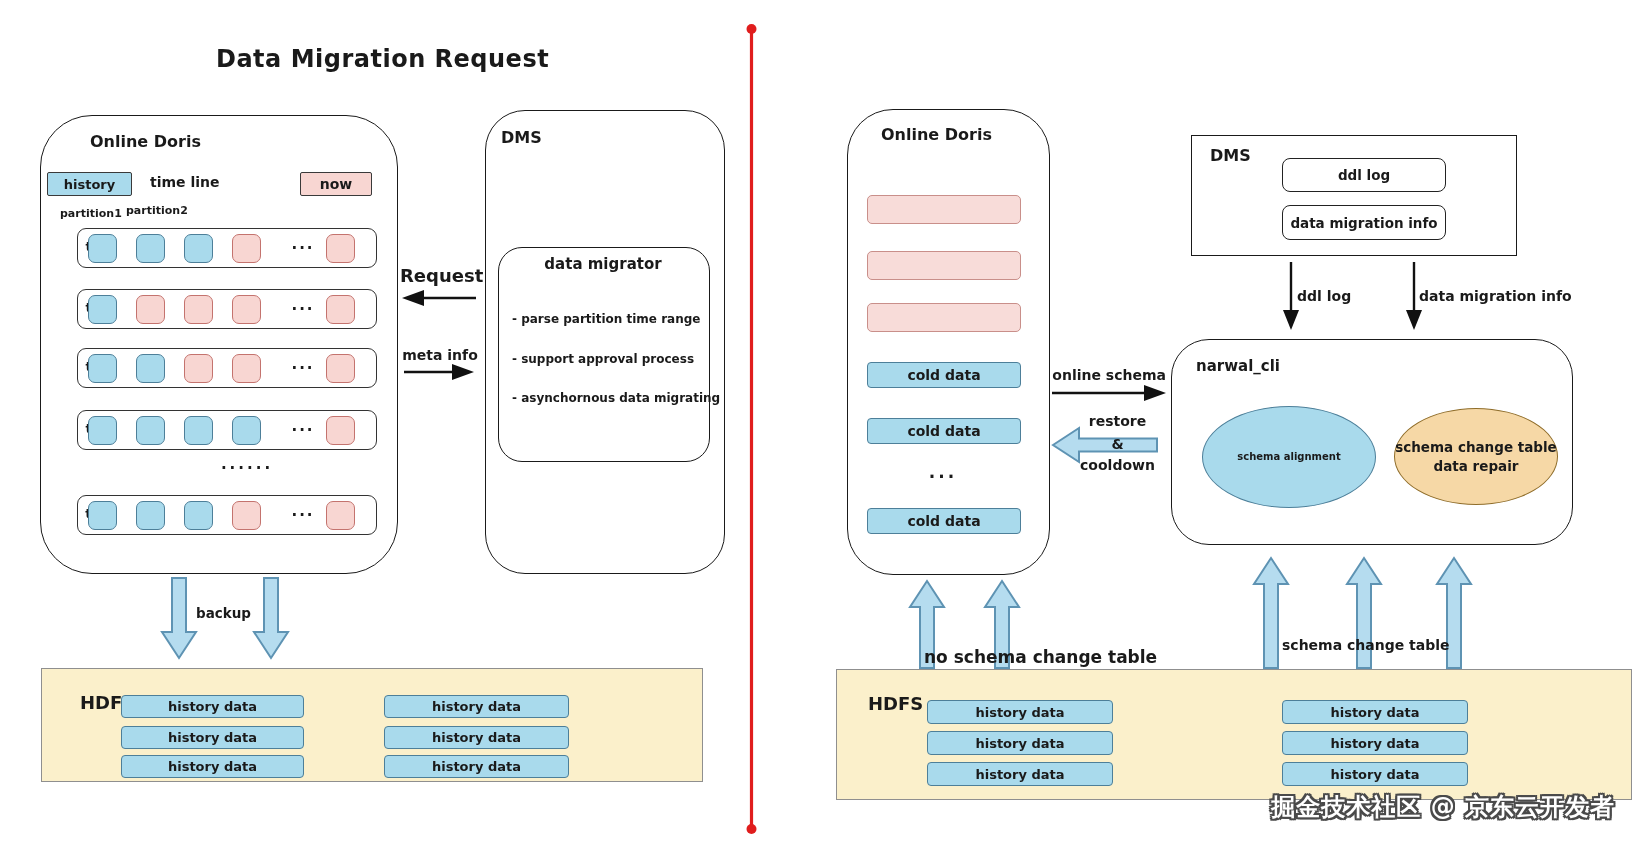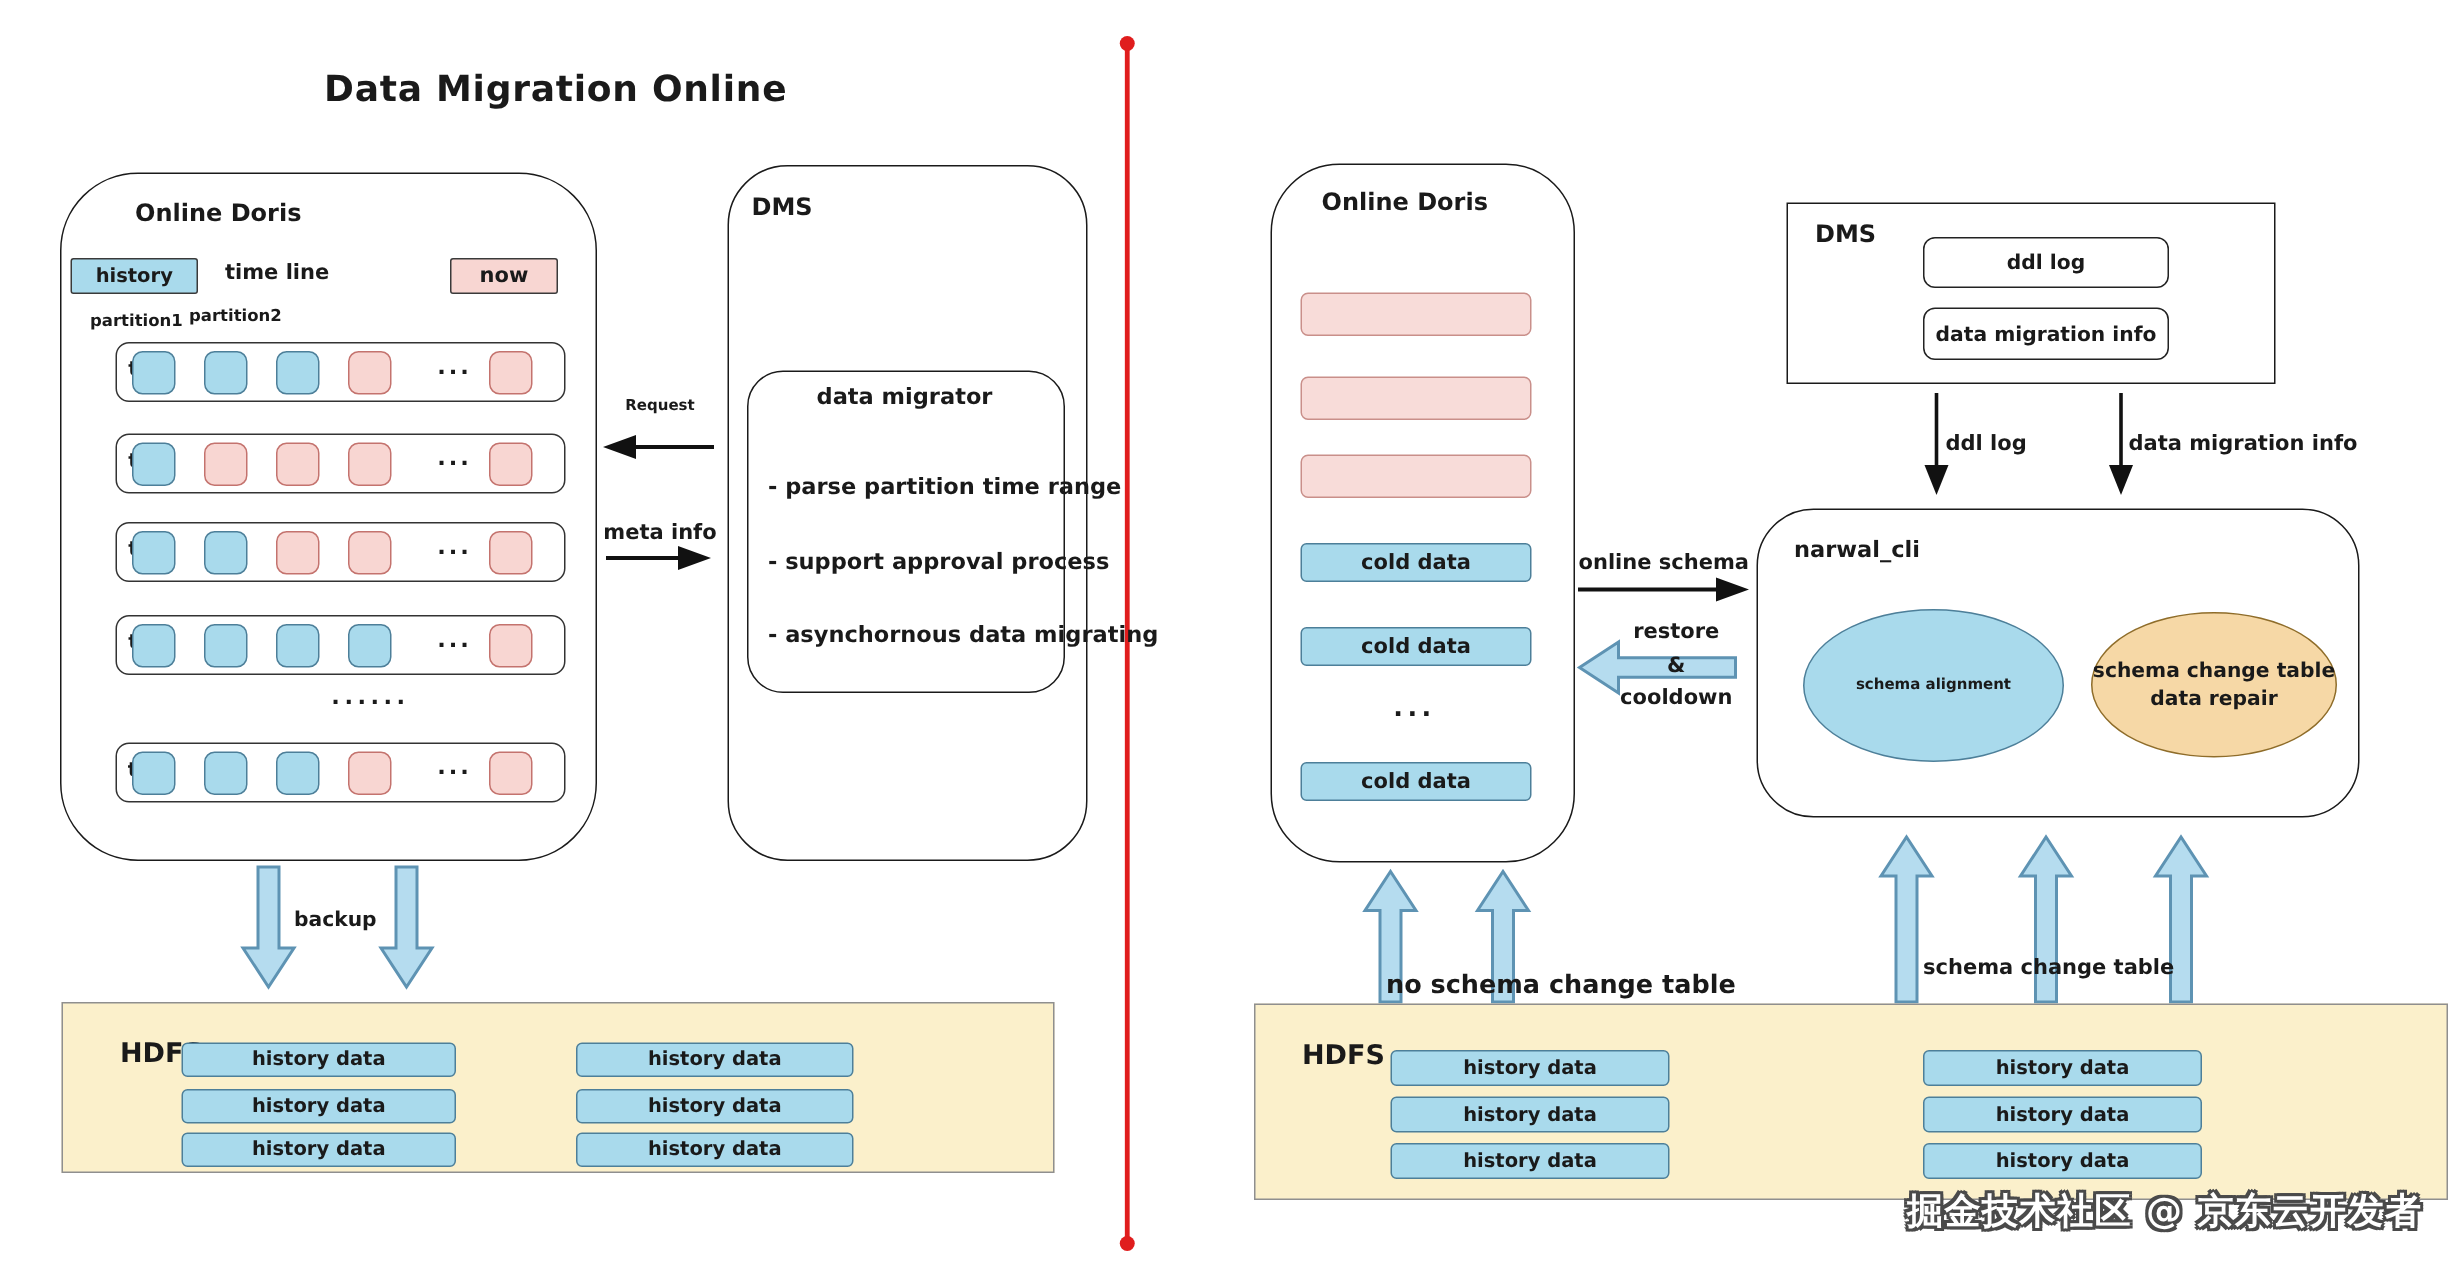--- a/index.html
+++ b/index.html
@@ -36,21 +36,21 @@
   .cell{position:absolute;top:4.5px;width:27px;height:27px;border-radius:7px;}
   .cell.blue{background:var(--blue-fill);border:1.4px solid var(--blue-border);}
   .cell.pink{background:var(--pink-fill);border:1.4px solid var(--pink-border);}
   .celldots{position:absolute;left:205px;top:6px;width:40px;text-align:center;font-size:15px;letter-spacing:2px;}
   .rowdots{position:absolute;left:110px;top:227px;width:120px;text-align:center;font-size:15px;letter-spacing:3px;}
   .ellipse{position:absolute;display:flex;align-items:center;justify-content:center;
     text-align:center;border-radius:50%;font-size:14px;line-height:1.35;}
   .watermark{position:absolute;right:20px;top:791px;font-size:24px;letter-spacing:1px;color:#fff;
     text-shadow:-2px -2px 0 #4a4a4a,2px -2px 0 #4a4a4a,-2px 2px 0 #4a4a4a,2px 2px 0 #4a4a4a,
       0 -2px 0 #4a4a4a,0 2px 0 #4a4a4a,-2px 0 0 #4a4a4a,2px 0 0 #4a4a4a;}
-  .bullets{position:absolute;left:512px;top:300px;width:200px;font-size:15px;line-height:3.3;white-space:nowrap;}
+  .bullets{position:absolute;left:512px;top:300px;width:200px;font-size:12px;line-height:3.3;white-space:nowrap;}
 </style>
 </head>
 <body>
 
 <div id="canvas">
 
   <svg id="overlay" viewBox="0 0 1635 841">
 
     <g>
       <line x1="751.5" y1="30" x2="751.5" y2="828" stroke="#E01D1D" stroke-width="3.2"></line>
@@ -109,21 +109,21 @@
       <path d="M 1264 668 L 1278 668 L 1278 584 L 1288 584 L 1271 558 L 1254 584 L 1264 584 Z" fill="#B5DCEF" stroke="#5E93B3" stroke-width="2"></path>
     </g>
     <g>
       <path d="M 1357 668 L 1371 668 L 1371 584 L 1381 584 L 1364 558 L 1347 584 L 1357 584 Z" fill="#B5DCEF" stroke="#5E93B3" stroke-width="2"></path>
     </g>
     <g>
       <path d="M 1447 668 L 1461 668 L 1461 584 L 1471 584 L 1454 558 L 1437 584 L 1447 584 Z" fill="#B5DCEF" stroke="#5E93B3" stroke-width="2"></path>
     </g>
   </svg>
 
-  <div class="lbl title" style="left:216px;top:45px;width:300px;">Data Migration Online</div>
+  <div class="lbl title" style="left:216px;top:45px;width:300px;">Data Migration Request</div>
 
   <div class="box round-lg" style="left:40px;top:115px;width:356px;height:457px;"></div>
   <div class="lbl boxlabel" style="left:90px;top:132px;">Online Doris</div>
 
   <div class="small-chip chip-sq-blue" style="left:47px;top:172px;width:83px;height:22px;">history</div>
   <div class="lbl" style="left:150px;top:174px;width:120px;font-size:14px;">time line</div>
   <div class="small-chip chip-sq-pink" style="left:300px;top:172px;width:70px;height:22px;font-size:14px;">now</div>
 
   <div class="lbl" style="left:60px;top:207px;font-size:11px;">partition1</div>
   <div class="lbl" style="left:126px;top:204px;font-size:11px;">partition2</div>
@@ -170,21 +170,21 @@
         <span class="cell blue" style="left: 10px;"></span>
         <span class="cell blue" style="left: 58px;"></span>
         <span class="cell blue" style="left: 106px;"></span>
         <span class="cell pink" style="left: 154px;"></span>
         <span class="celldots">...</span>
         <span class="cell pink" style="left: 248px;"></span>
       </div>
       <div class="rowdots">......</div>
     </div>
 
-  <div class="lbl" style="left:400px;top:265px;width:80px;text-align:center;font-size:10px;">Request</div>
+  <div class="lbl" style="left:400px;top:265px;width:80px;text-align:center;font-size:18px;">Request</div>
   <div class="lbl" style="left:398px;top:347px;width:84px;text-align:center;font-size:14px;">meta info</div>
 
   <div class="box round-md" style="left:485px;top:110px;width:238px;height:462px;"></div>
   <div class="lbl boxlabel" style="left:501px;top:128px;">DMS</div>
   <div class="box" style="left:498px;top:247px;width:210px;height:213px;border-radius:24px;border-width:1.5px;"></div>
   <div class="lbl" style="left:498px;top:255px;width:210px;text-align:center;font-size:15px;">data migrator</div>
   <div class="bullets">
     <div>- parse partition time range</div>
     <div>- support approval process</div>
     <div>- asynchornous data migrating</div>

